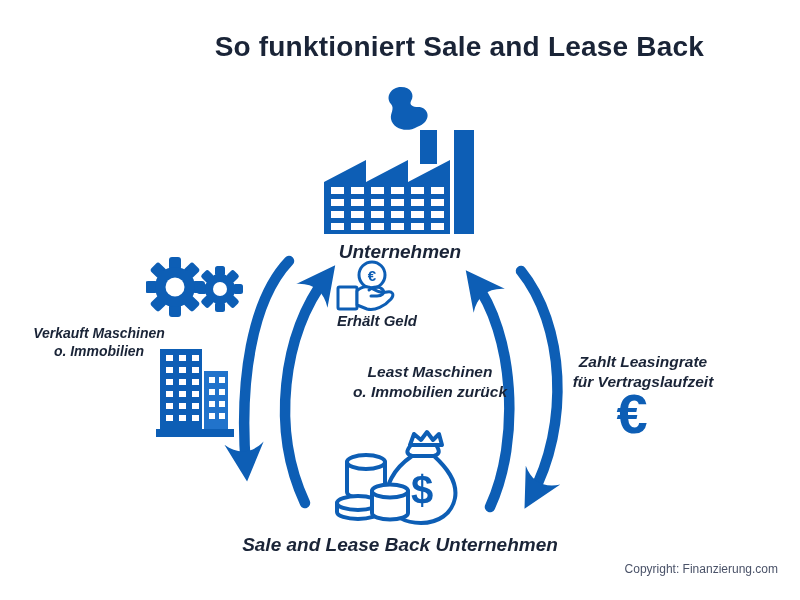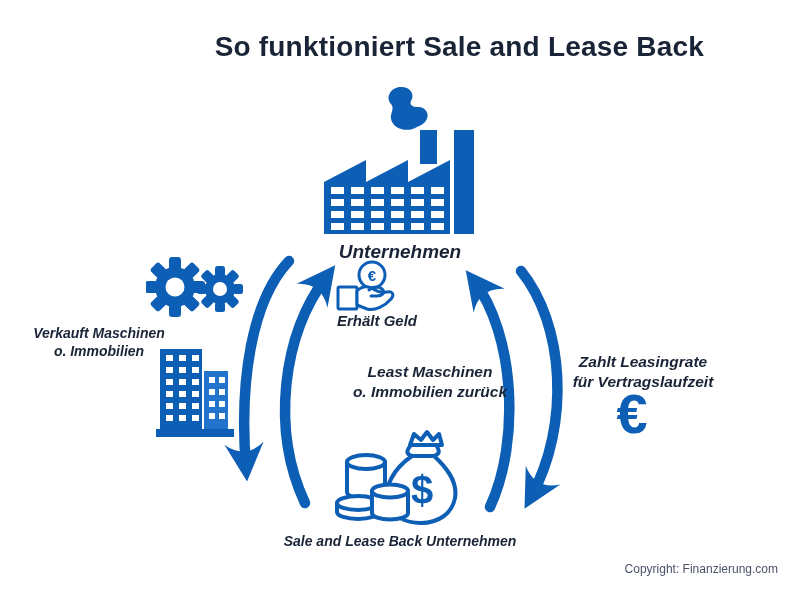--- a/index.html
+++ b/index.html
@@ -20,21 +20,21 @@
   .icon{position:absolute;color:var(--accent);}
   .label{
     position:absolute;color:var(--heading);font-weight:bold;text-align:center;
     white-space:pre-line;line-height:1.27;font-style:italic;
   }
   .lbl-company{left:300px;top:240px;width:200px;font-size:19px;}
   .lbl-receive{left:317px;top:311px;width:120px;font-size:15px;text-align:center;}
   .lbl-sell{left:14px;top:325px;width:170px;font-size:14px;}
   .lbl-lease{left:340px;top:362px;width:180px;font-size:15.5px;}
   .lbl-pay{left:553px;top:352px;width:180px;font-size:15.5px;}
-  .lbl-slb{left:200px;top:533px;width:400px;font-size:14px;}
+  .lbl-slb{left:200px;top:533px;width:400px;font-size:19px;}
   .euro-big{
     position:absolute;left:592px;top:386px;width:80px;text-align:center;
     font-size:56px;font-weight:bold;color:var(--accent);line-height:1;
   }
   .copyright{
     position:absolute;right:22px;top:562px;font-size:12px;color:var(--copyright);
     font-weight:normal;
   }
   svg text{font-family:"Liberation Sans",sans-serif;}
 </style>

